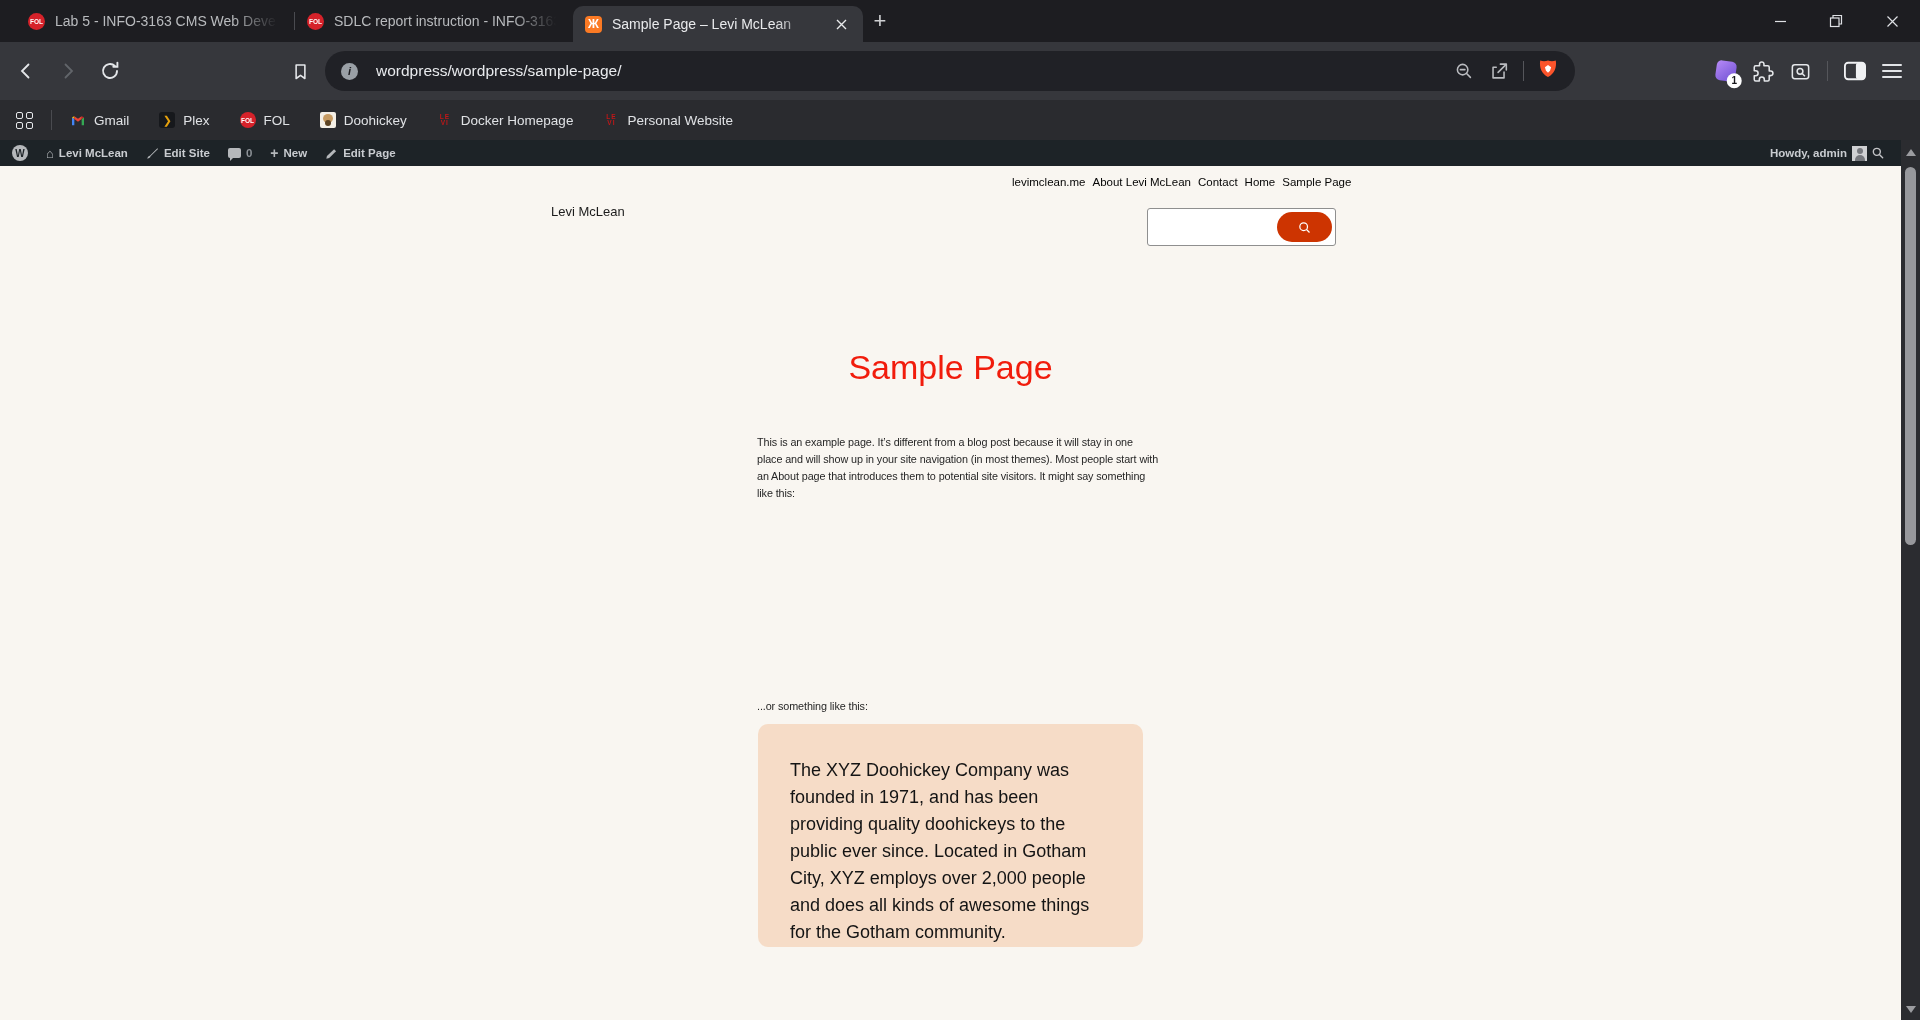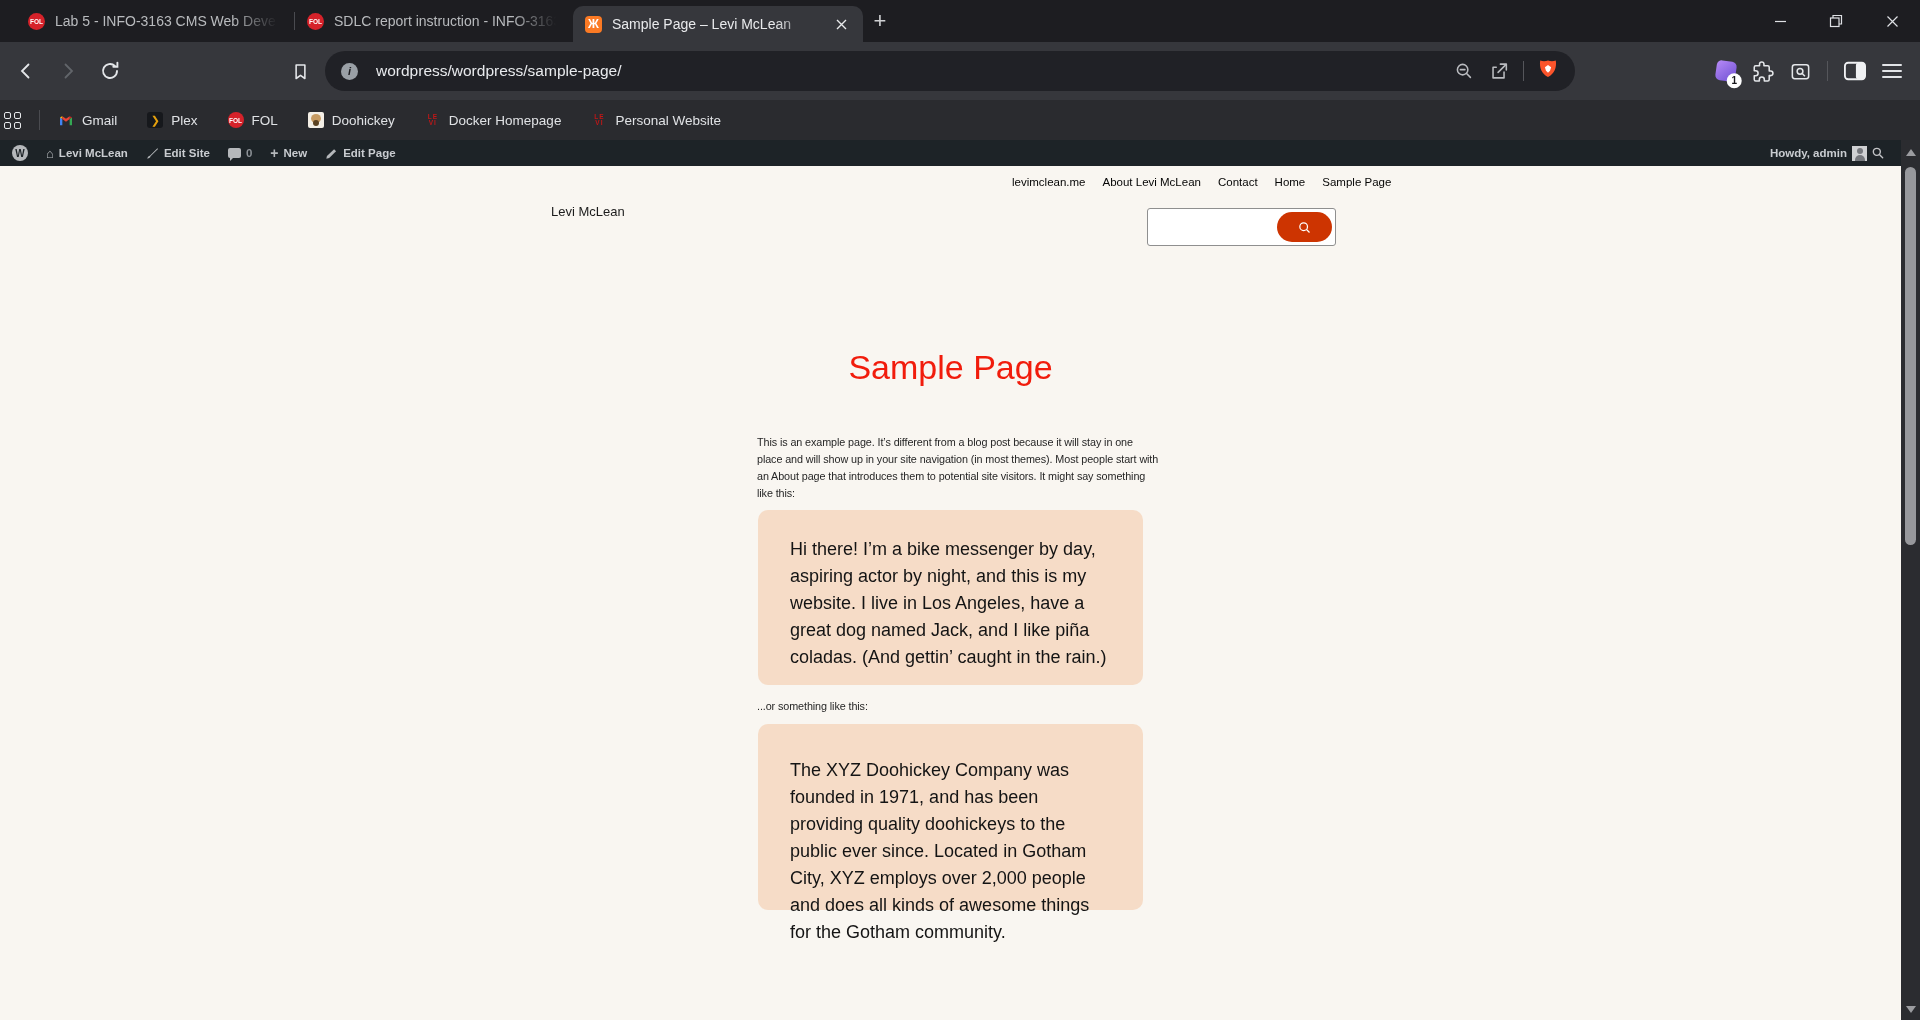--- a/index.html
+++ b/index.html
@@ -40,21 +40,21 @@
   .wallet-icon { position:relative; width:20px; height:20px; border-radius:5px;
                  background:linear-gradient(135deg,#b78af7,#6d4fd2); transform:rotate(8deg); }
   .badge { position:absolute; right:-7px; bottom:-6px; width:15px; height:15px; border-radius:50%;
            background:#fff; color:#17171b; font-size:10px; font-weight:bold;
            display:flex; align-items:center; justify-content:center; transform:rotate(-8deg); }
   .hamburger { display:flex; flex-direction:column; gap:4px; }
   .hamburger span { width:20px; height:2px; background:#e2e4e7; border-radius:1px; }
 
   
   .bookmarksbar { position:absolute; top:100px; left:0; width:1920px; height:40px; background:#2a2b2f;
-                  display:flex; align-items:center; padding-left:4px; color:#e0e2e5; font-size:13.5px; }
+                  display:flex; align-items:center; padding-left:16px; color:#e0e2e5; font-size:13.5px; }
   .apps-grid { display:grid; grid-template-columns:7px 7px; grid-gap:3px; }
   .apps-grid i { width:7px; height:7px; border:1.6px solid #e8eaed; border-radius:2px; }
   .bm-sep { width:1px; height:20px; background:#4a4b50; margin:0 18px; }
   .bookmark { display:flex; align-items:center; gap:8px; margin-right:30px; }
   .bm-icon { width:16px; height:16px; flex:none; display:flex; align-items:center; justify-content:center; }
   .plex-icon { background:#16181c; border-radius:3px; color:#e5a00d; font-size:11px; font-weight:bold; }
   .webadvisor-icon { background:#f4efe6; border-radius:2px; position:relative; }
   .webadvisor-icon::before { content:""; position:absolute; left:3px; top:2px; width:10px; height:9px; border-radius:50%; background:#c79b62; }
   .webadvisor-icon::after { content:""; position:absolute; left:5px; top:8px; width:6px; height:6px; border-radius:50%; background:#5c4322; }
   .levi-icon { display:flex; flex-direction:column; align-items:center; justify-content:center;
@@ -72,40 +72,40 @@
              border:3px solid transparent; border-top-color:#b5b8bb; border-left-color:#b5b8bb; }
   .count-zero { color:#8c9196; }
   .plus-glyph { font-size:14px; color:#b5b8bb; font-weight:bold; }
   .ab-right { margin-left:auto; display:flex; align-items:center; gap:4px; padding-right:4px; }
   .avatar { width:15px; height:15px; background:#cfd1d3; position:relative; overflow:hidden; }
   .avatar::before { content:""; position:absolute; left:4.5px; top:2px; width:6px; height:6px; border-radius:50%; background:#75787d; }
   .avatar::after { content:""; position:absolute; left:2.5px; top:9px; width:10px; height:7px; border-radius:5px 5px 0 0; background:#75787d; }
 
   
   .content { position:absolute; top:166px; left:0; width:1901px; height:854px; background:var(--page-bg,#f9f6f1); }
-  .site-nav { position:absolute; top:10px; left:1012px; display:flex; gap:17px;
+  .site-nav { position:absolute; top:10px; left:1012px; display:flex; gap:7px;
               font-size:11.5px; color:#050505; white-space:nowrap; }
   .site-nav a { color:#050505; text-decoration:none; }
   .site-title { position:absolute; top:38px; left:551px; font-size:13px; color:#1c1c1c; }
   .search-form { position:absolute; top:42px; left:1147px; width:189px; height:38px;
                  background:#fff; border:1px solid #8f8f8f; border-radius:3px; }
   .search-input { position:absolute; left:6px; top:1px; width:115px; height:34px; border:0; outline:none; background:transparent; font-size:14px; }
   .search-btn { position:absolute; top:3px; right:3px; width:55px; height:30px; border:0;
                 border-radius:16px; background:var(--search-button,#cd3401); display:flex; align-items:center; justify-content:center; }
   .page-heading { position:absolute; top:182px; left:758px; width:385px; text-align:center;
                   font-size:34px; color:var(--heading-red,#f11c0c); font-weight:400; }
   .para { position:absolute; left:757px; width:402px; font-size:10.8px; line-height:17px; color:#262626; letter-spacing:-0.1px; }
   .intro { top:268px; }
   .between { top:532px; }
   .outro { top:805px; line-height:16.5px; }
   .outro a { color:#262626; }
   .quote { position:absolute; left:758px; width:385px; background:var(--quote-bg,#f6dcc7);
            border-radius:10px; color:#141414; font-size:18px; line-height:27px; padding:26px 28px 0 32px; }
   .quote1 { top:344px; height:175px; }
-  .quote2 { top:558px; height:186px; padding-top:33px; }
+  .quote2 { top:558px; height:223px; padding-top:33px; }
 
   
   .scrollbar { position:absolute; top:140px; left:1901px; width:19px; height:880px; background:#2b2c30; }
   .sb-up { position:absolute; top:9px; left:4.5px; width:0; height:0;
            border-left:5px solid transparent; border-right:5px solid transparent; border-bottom:7px solid #9b9ca0; }
   .sb-thumb { position:absolute; top:27px; left:4px; width:11px; height:378px; border-radius:6px; background:#97989c; }
   .sb-down { position:absolute; bottom:7px; left:4.5px; width:0; height:0;
            border-left:5px solid transparent; border-right:5px solid transparent; border-top:7px solid #9b9ca0; }
 </style>
 </head>
@@ -340,21 +340,20 @@
         <circle cx="8" cy="8" r="4.6"></circle>
           <path d="M11.4 11.4 15 15"></path>
       </svg>
     </button>
   </div>
 
   <h1 class="page-heading">Sample Page</h1>
 
   <p class="para intro">This is an example page. It’s different from a blog post because it will stay in one place and will show up in your site navigation (in most themes). Most people start with an About page that introduces them to potential site visitors. It might say something like this:</p>
 
-  <div class="quote quote1">Hi there! I’m a bike messenger by day, aspiring actor by night, and this is my website. I live in Los Angeles, have a great dog named Jack, and I like piña coladas. (And gettin’ caught in the rain.)</div>
 
   <p class="para between">...or something like this:</p>
 
   <div class="quote quote2">The XYZ Doohickey Company was founded in 1971, and has been providing quality doohickeys to the public ever since. Located in Gotham City, XYZ employs over 2,000 people and does all kinds of awesome things for the Gotham community.</div>
 
 </div>
 
 <div class="scrollbar">
   <span class="sb-up"></span>
   <span class="sb-thumb"></span>

